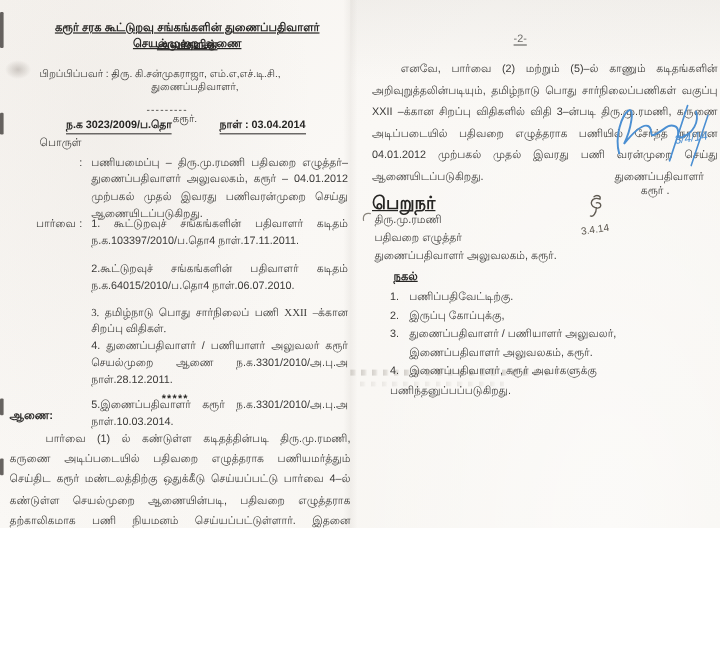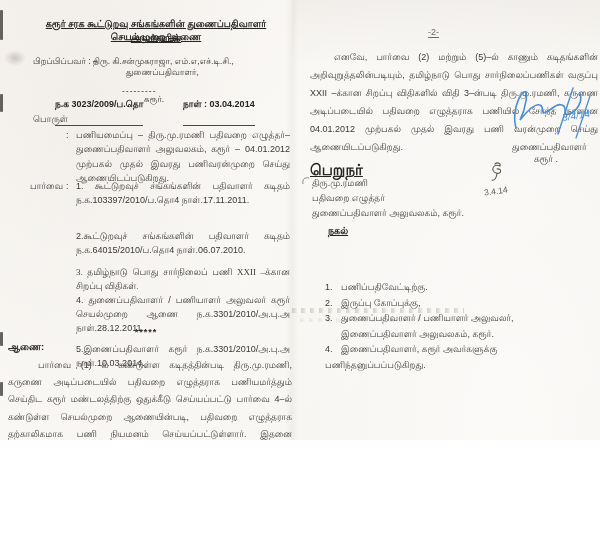--- a/index.html
+++ b/index.html
@@ -7,21 +7,21 @@
     position:relative;width:600px;height:440px;overflow:hidden;
     background:linear-gradient(135deg,#f6f3ef 0%,#faf8f5 40%,#f7f5f1 100%);
     font-family:"Liberation Sans",sans-serif;
     color:#3a3937;
   }
   .abs{position:absolute;}
   .t9{font-size:9px;line-height:14px;}
   .t85{font-size:8.5px;line-height:11.5px;}
   .bold{font-weight:bold;color:#262523;}
   .just{text-align:justify;text-justify:inter-word;}
-  .und{border-bottom:1px solid #4a4846;padding-bottom:15px;}
+  .und{border-bottom:1px solid #4a4846;padding-bottom:1px;}
   .center{text-align:center;}
   .blue{color:#4b8fd2;}
   .pencil{color:#5f5a52;}
   .faded{color:#6b6a67;}
   
   .page-left-tint{left:0;top:0;width:292px;height:555px;
     background:radial-gradient(ellipse at 30% 20%, rgba(190,180,170,0.10), rgba(0,0,0,0) 60%);}
   .page-right-tint{left:292px;top:0;width:308px;height:555px;
     background:linear-gradient(180deg, rgba(180,175,168,0.12) 0%, rgba(0,0,0,0) 12%),radial-gradient(ellipse at 70% 80%, rgba(255,255,255,0.5), rgba(0,0,0,0) 70%);}
   .seam{left:286px;top:0;width:12px;height:555px;
@@ -61,21 +61,21 @@
   <div class="abs bold und" style="left:55px;top:99px;font-size:9px;">ந.க 3023/2009/ப.தொ</div>
   <div class="abs bold und" style="left:183px;top:99px;font-size:9px;">நாள் :  03.04.2014</div>
 
   <div class="abs t9" style="left:33px;top:112px;">பொருள்</div>
   <div class="abs t9" style="left:66px;top:128px;">:</div>
   <div class="abs t9 just" style="left:76px;top:128px;width:214px;line-height:14.3px;">பணியமைப்பு – திரு.மு.ரமணி பதிவறை எழுத்தர்– துணைப்பதிவாளர் அலுவலகம், கரூர் – 04.01.2012 முற்பகல் முதல் இவரது பணிவரன்முறை செய்து ஆணையிடப்படுகிறது.</div>
 
   <div class="abs t9" style="left:30px;top:179px;">பார்வை</div>
   <div class="abs t9" style="left:66px;top:179px;">:</div>
   <div class="abs" style="left:76px;top:179px;width:214px;">
-    <div class="t9 just" style="margin-bottom:22px;">1.  கூட்டுறவுச் சங்கங்களின் பதிவாளர் கடிதம் ந.க.103397/2010/ப.தொ4 நாள்.17.11.2011.</div>
+    <div class="t9 just" style="margin-bottom:10px;">1.  கூட்டுறவுச் சங்கங்களின் பதிவாளர் கடிதம் ந.க.103397/2010/ப.தொ4 நாள்.17.11.2011.</div>
     <div class="t9 just" style="margin-bottom:8px;">2.கூட்டுறவுச் சங்கங்களின் பதிவாளர் கடிதம் ந.க.64015/2010/ப.தொ4 நாள்.06.07.2010.</div>
     <div class="t9 just" style="margin-bottom:0;font-family:Liberation Serif, serif;">3.  தமிழ்நாடு பொது சார்நிலைப் பணி XXII –க்கான சிறப்பு விதிகள்.</div>
     <div class="t9 just" style="margin-bottom:7px;">4.  துணைப்பதிவாளர் / பணியாளர் அலுவலர் கரூர் செயல்முறை ஆணை ந.க.3301/2010/அ.பு.அ நாள்.28.12.2011.</div>
     <div class="t9 just">5.இணைப்பதிவாளர் கரூர் ந.க.3301/2010/அ.பு.அ நாள்.10.03.2014.</div>
   </div>
 
   <div class="abs bold center" style="left:0;top:327px;width:292px;font-size:9px;letter-spacing:1px;">*****</div>
 
   <div class="abs" style="left:8px;top:341px;font-size:9.5px;font-weight:600;color:#2c2b29;">ஆணை:</div>
   <div class="abs t9 just" style="left:8px;top:357px;width:284px;line-height:17.2px;text-indent:30px;">பார்வை (1) ல் கண்டுள்ள கடிதத்தின்படி திரு.மு.ரமணி, கருணை அடிப்படையில் பதிவறை எழுத்தராக பணியமர்த்தும் செய்திட கரூர் மண்டலத்திற்கு ஒதுக்கீடு செய்யப்பட்டு பார்வை 4–ல் கண்டுள்ள செயல்முறை ஆணையின்படி, பதிவறை எழுத்தராக தற்காலிகமாக பணி நியமனம் செய்யப்பட்டுள்ளார்.  இதனை தொடர்ந்து திரு.மு.ரமணி, கூட்டுறவு சங்கங்களின் துணைப்பதிவாளர் கரூர் சரக அலுவலகத்தில் பதிவறை எழுத்தராக துணைப்பதிவாளர் செயல்முறை ஆணை ந.க.3023/2009 நாள்.19.01.2012–ன்படி இவர் 04.01.2012 முற்பகல் பணியில் சேர்ந்துள்ளார்.</div>
@@ -103,21 +103,21 @@
   <div class="abs t9" style="left:312px;top:191px;">பதிவறை எழுத்தர்</div>
   <div class="abs t9" style="left:312px;top:206px;">துணைப்பதிவாளர் அலுவலகம், கரூர்.</div>
 
   <svg class="abs" style="left:488px;top:162px;" width="18" height="22" viewBox="0 0 18 22">
     <path d="M12 4 C5 1 2 9 8 11 C14 13 14 6 9 7 M9 11 C9 16 6 19 4 18 M7 2 C9 0 13 1 12 4" fill="none" stroke="#5f5a52" stroke-width="1.1" stroke-linecap="round"></path>
   </svg>
   <div class="abs pencil rot" style="left:484px;top:186px;font-size:8.5px;">3.4.14</div>
 
   <div class="abs bold" style="left:310px;top:225px;font-size:9.5px;text-decoration:underline;padding-left:18px;">நகல்</div>
 
-  <div class="abs" style="left:325px;top:240px;width:270px;margin-top:40px;">
+  <div class="abs" style="left:325px;top:240px;width:270px;">
     <div class="copy-row">
       <span class="num">1.</span><span>பணிப்பதிவேட்டிற்கு.</span>
     </div>
     <div class="copy-row">
       <span class="num">2.</span><span>இருப்பு கோப்புக்கு,</span>
     </div>
     <div class="copy-row">
       <span class="num">3.</span><span>துணைப்பதிவாளர் / பணியாளர் அலுவலர்,</span>
     </div>
     <div class="copy-row" style="padding-left:16px;">

